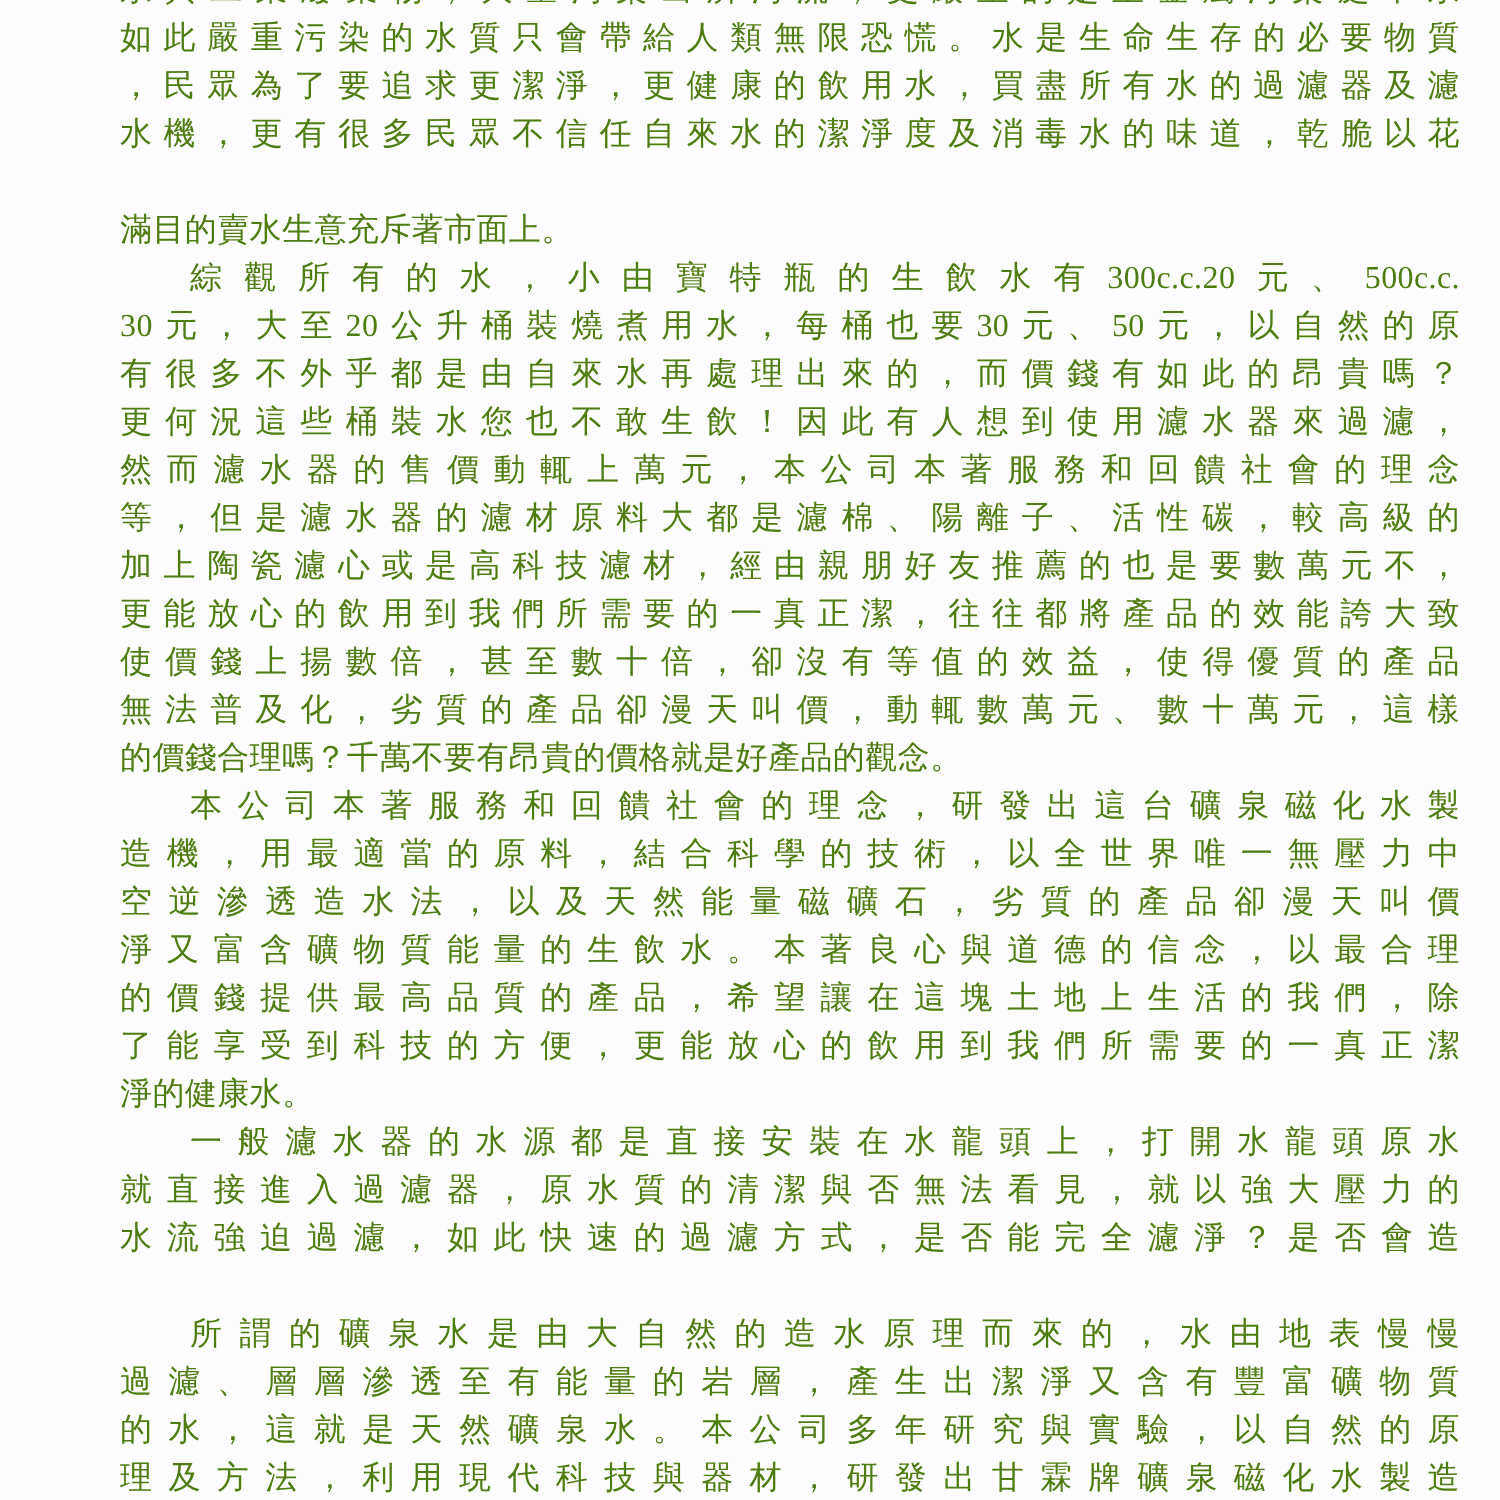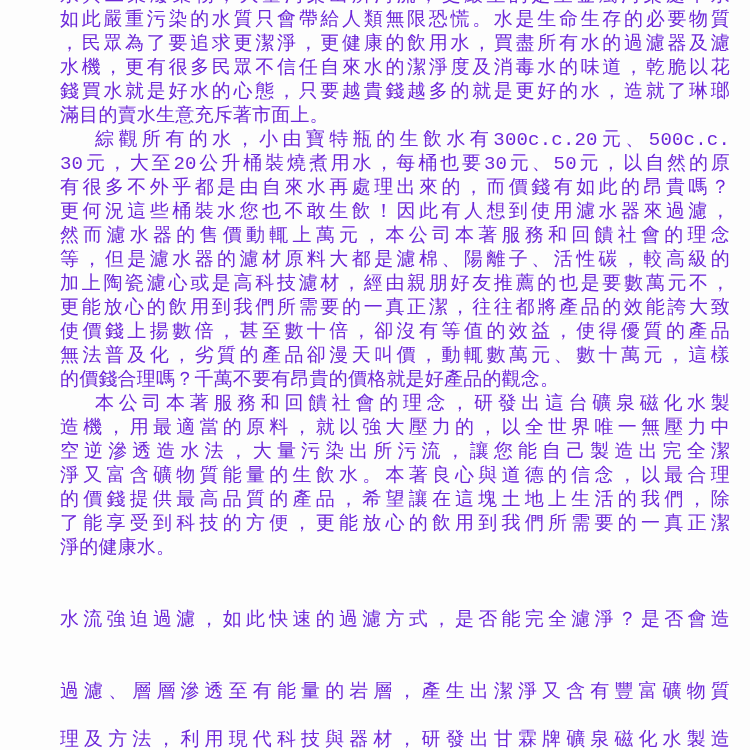--- a/index.html
+++ b/index.html
@@ -11,59 +11,62 @@
   .page {
     position: absolute; left: 0; top: 0; width: 750px; height: 750px;
     background: #fdfdfd;
   }
   .line {
     position: absolute;
     left: 60px;
     width: 670px;
     height: 24px;
     line-height: 24px;
-    font-family: Liberation Mono, monospace;
-    font-size: 19px;
-    color: #6d28d9;
+    font-family: Liberation Serif, serif;
+    font-size: 16px;
+    color: #4d7c0f;
     white-space: nowrap;
     letter-spacing: 0.2px;
     text-align: justify;
     text-align-last: justify;
   }
   .line.last { text-align-last: left; }
   .line.indent { left: 95px; width: 635px; }
 </style>
 </head>
 <body>
 
 <div class="page">
   <div class="line" style="top:-16px">永與工業廢棄物，大量污染出所污流，更嚴重的是重金屬污染處不永</div>
   <div class="line" style="top:8px">如此嚴重污染的水質只會帶給人類無限恐慌。水是生命生存的必要物質</div>
   <div class="line" style="top:32px">，民眾為了要追求更潔淨，更健康的飲用水，買盡所有水的過濾器及濾</div>
   <div class="line" style="top:56px">水機，更有很多民眾不信任自來水的潔淨度及消毒水的味道，乾脆以花</div>
-  <div class="line" style="top:80px">錢買水就是好水的心態，只要越貴錢越多的就是更好的水，造就了琳瑯</div>
   <div class="line last" style="top:104px">滿目的賣水生意充斥著市面上。</div>
 
   <div class="line indent" style="top:128px">綜觀所有的水，小由寶特瓶的生飲水有300c.c.20元、500c.c.</div>
   <div class="line" style="top:152px">30元，大至20公升桶裝燒煮用水，每桶也要30元、50元，以自然的原</div>
   <div class="line" style="top:176px">有很多不外乎都是由自來水再處理出來的，而價錢有如此的昂貴嗎？</div>
   <div class="line" style="top:200px">更何況這些桶裝水您也不敢生飲！因此有人想到使用濾水器來過濾，</div>
   <div class="line" style="top:224px">然而濾水器的售價動輒上萬元，本公司本著服務和回饋社會的理念</div>
   <div class="line" style="top:248px">等，但是濾水器的濾材原料大都是濾棉、陽離子、活性碳，較高級的</div>
   <div class="line" style="top:272px">加上陶瓷濾心或是高科技濾材，經由親朋好友推薦的也是要數萬元不，</div>
   <div class="line" style="top:296px">更能放心的飲用到我們所需要的一真正潔，往往都將產品的效能誇大致</div>
   <div class="line" style="top:320px">使價錢上揚數倍，甚至數十倍，卻沒有等值的效益，使得優質的產品</div>
   <div class="line" style="top:344px">無法普及化，劣質的產品卻漫天叫價，動輒數萬元、數十萬元，這樣</div>
   <div class="line last" style="top:368px">的價錢合理嗎？千萬不要有昂貴的價格就是好產品的觀念。</div>
 
   <div class="line indent" style="top:392px">本公司本著服務和回饋社會的理念，研發出這台礦泉磁化水製</div>
-  <div class="line" style="top:416px">造機，用最適當的原料，就以強大壓力的，以全世界唯一無壓力中</div>
-  <div class="line" style="top:440px">空逆滲透造水法，大量污染出所污流，讓您能自己製造出完全潔</div>
+  <div class="line" style="top:416px">造機，用最適當的原料，結合科學的技術，以全世界唯一無壓力中</div>
+  <div class="line" style="top:440px">空逆滲透造水法，以及天然能量磁礦石，劣質的產品卻漫天叫價</div>
   <div class="line" style="top:488px">的價錢提供最高品質的產品，希望讓在這塊土地上生活的我們，除</div>
   <div class="line" style="top:464px">淨又富含礦物質能量的生飲水。本著良心與道德的信念，以最合理</div>
   <div class="line" style="top:512px">了能享受到科技的方便，更能放心的飲用到我們所需要的一真正潔</div>
   <div class="line last" style="top:536px">淨的健康水。</div>
 
+  <div class="line indent" style="top:560px">一般濾水器的水源都是直接安裝在水龍頭上，打開水龍頭原水</div>
+  <div class="line" style="top:584px">就直接進入過濾器，原水質的清潔與否無法看見，就以強大壓力的</div>
   <div class="line" style="top:608px">水流強迫過濾，如此快速的過濾方式，是否能完全濾淨？是否會造</div>
 
+  <div class="line indent" style="top:656px">所謂的礦泉水是由大自然的造水原理而來的，水由地表慢慢</div>
   <div class="line" style="top:680px">過濾、層層滲透至有能量的岩層，產生出潔淨又含有豐富礦物質</div>
+  <div class="line" style="top:704px">的水，這就是天然礦泉水。本公司多年研究與實驗，以自然的原</div>
   <div class="line" style="top:728px">理及方法，利用現代科技與器材，研發出甘霖牌礦泉磁化水製造</div>
 </div>
 
 </body></html>

